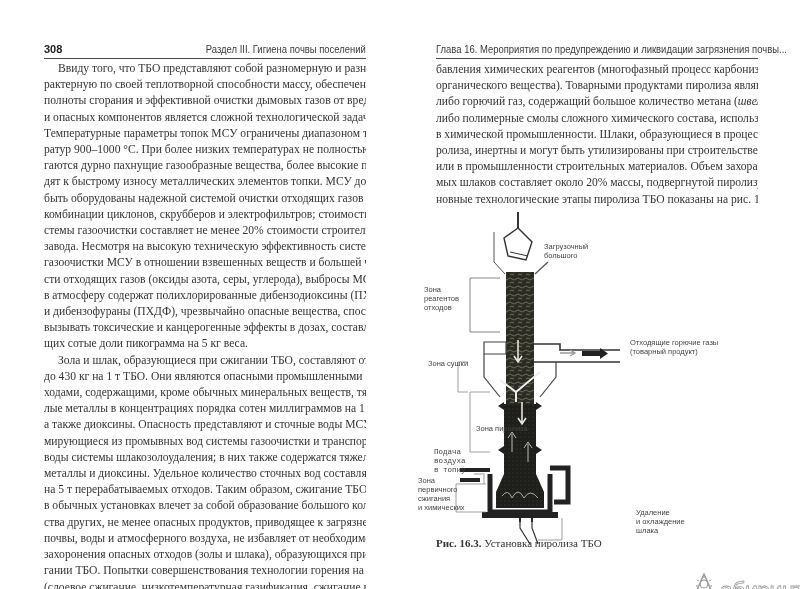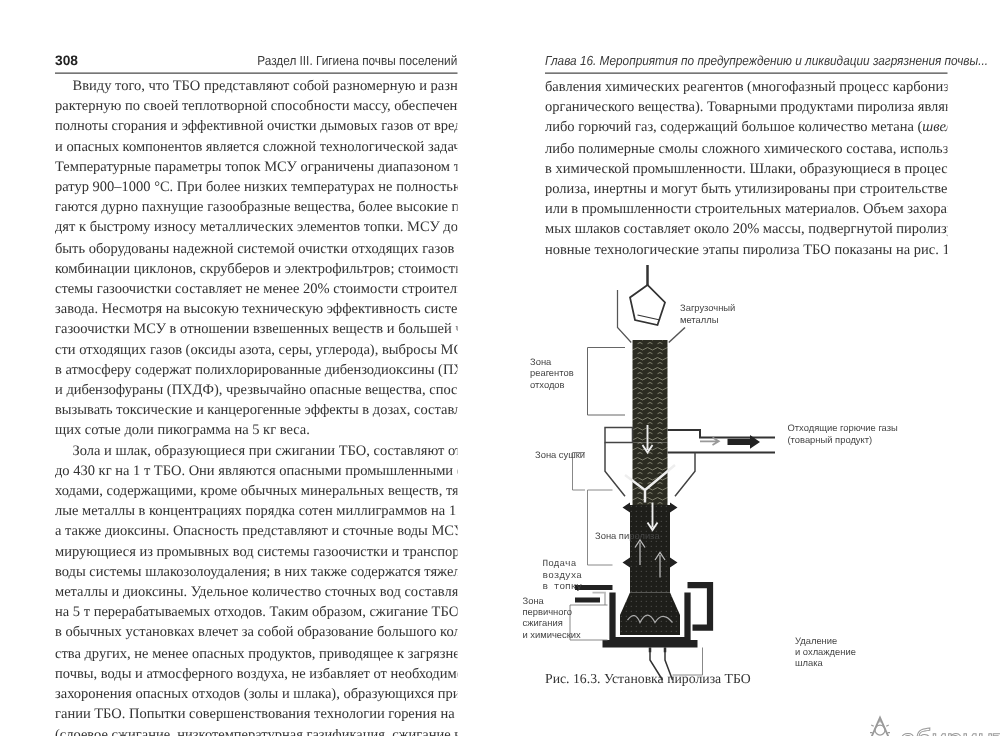--- a/index.html
+++ b/index.html
@@ -2,34 +2,34 @@
 <html><head>
 <meta charset="utf-8">
 <style>
   html, body { margin:0; padding:0; }
   body { width:800px; height:589px; background:#ffffff; position:relative; overflow:hidden; font-family:"Liberation Serif","DejaVu Serif",serif; color:#2a2a2a; }
   .page { position:absolute; top:0; height:450px; }
   .page-left { left:0; width:400px; }
   .page-right { left:400px; width:400px; }
   .running-head { position:absolute; top:41px; height:14px; font-family:"Liberation Sans","DejaVu Sans",sans-serif; font-size:10.5px; color:#3a3a3a; display:flex; justify-content:space-between; align-items:flex-end; border-bottom:1.5px solid #4a4a4a; padding-bottom:3px; }
   .page-left .running-head { left:44px; width:322px; }
-  .page-right .running-head { left:36px; width:322px;font-style:italic; }
+  .page-right .running-head { left:36px; width:322px; }
   .page-num { font-weight:bold; font-size:11px; color:#222; }
   .head-title { transform:scaleX(0.9); transform-origin:right bottom; white-space:nowrap; }
   .page-right .head-title { transform-origin:left bottom; }
   .body-text { position:absolute; font-size:11.6px; line-height:16.2px; text-align:justify; color:#333; }
   .page-left .body-text { left:44px; top:61px; width:322px; }
   .page-right .body-text { left:36px; top:62px; width:322px; }
   .line { display:block; text-align-last:justify; white-space:nowrap; overflow:hidden; }
   .line.last { text-align-last:left; }
   i.term { font-style:italic; }
   .figure { position:absolute; left:420px; top:212px; width:290px; height:310px; }
   .fig-label { position:absolute; font-family:"Liberation Sans","DejaVu Sans",sans-serif; font-size:7.5px; line-height:9px; color:#444; white-space:nowrap; }
   .caption { position:absolute; left:436px; top:537px; font-size:11px; color:#333; }
-  .caption b { font-weight:normal;margin-top:43px; }
+  .caption b { font-weight:bold;margin-top:43px; }
   .watermark { position:absolute; left:686px; top:568px; width:110px; height:40px;text-align:center; }
   .wm-text { position:absolute; left:34px; top:10px; font-family:"Liberation Sans","DejaVu Sans",sans-serif; font-size:23px; color:#fff; -webkit-text-stroke:0.8px #9a9a9a; letter-spacing:-0.5px; }
 </style>
 </head>
 <body>
 
 <div class="page page-left">
   <div class="running-head">
     <span class="page-num">308</span>
     <span class="head-title">Раздел III. Гигиена почвы поселений</span>
@@ -152,21 +152,21 @@
 
     <path d="M100 306 L100 310 M112 306 L112 310" stroke="#222" stroke-width="2"></path>
 
     <path d="M48 150 L38 150 L38 180 L48 180" fill="none" stroke="#777" stroke-width="0.7"></path>
     <path d="M70 180 L50 180 L50 240 L70 240" fill="none" stroke="#777" stroke-width="0.7"></path>
     <path d="M66 272 L36 272 L36 300 L66 300" fill="none" stroke="#777" stroke-width="0.7"></path>
   </svg>
 
   <div class="fig-label" style="left:124px; top:30px;">
     <span>Загрузочный</span><br>
-    <span>металлы</span>
+    <span>большого</span>
   </div>
   <div class="fig-label" style="left:4px; top:73px;">
     <span>Зона</span><br>
     <span>реагентов</span><br>
     <span>отходов</span>
   </div>
   <div class="fig-label" style="left:210px; top:126px;">
     <span>Отходящие горючие газы</span><br>
     <span>(товарный продукт)</span>
   </div>

